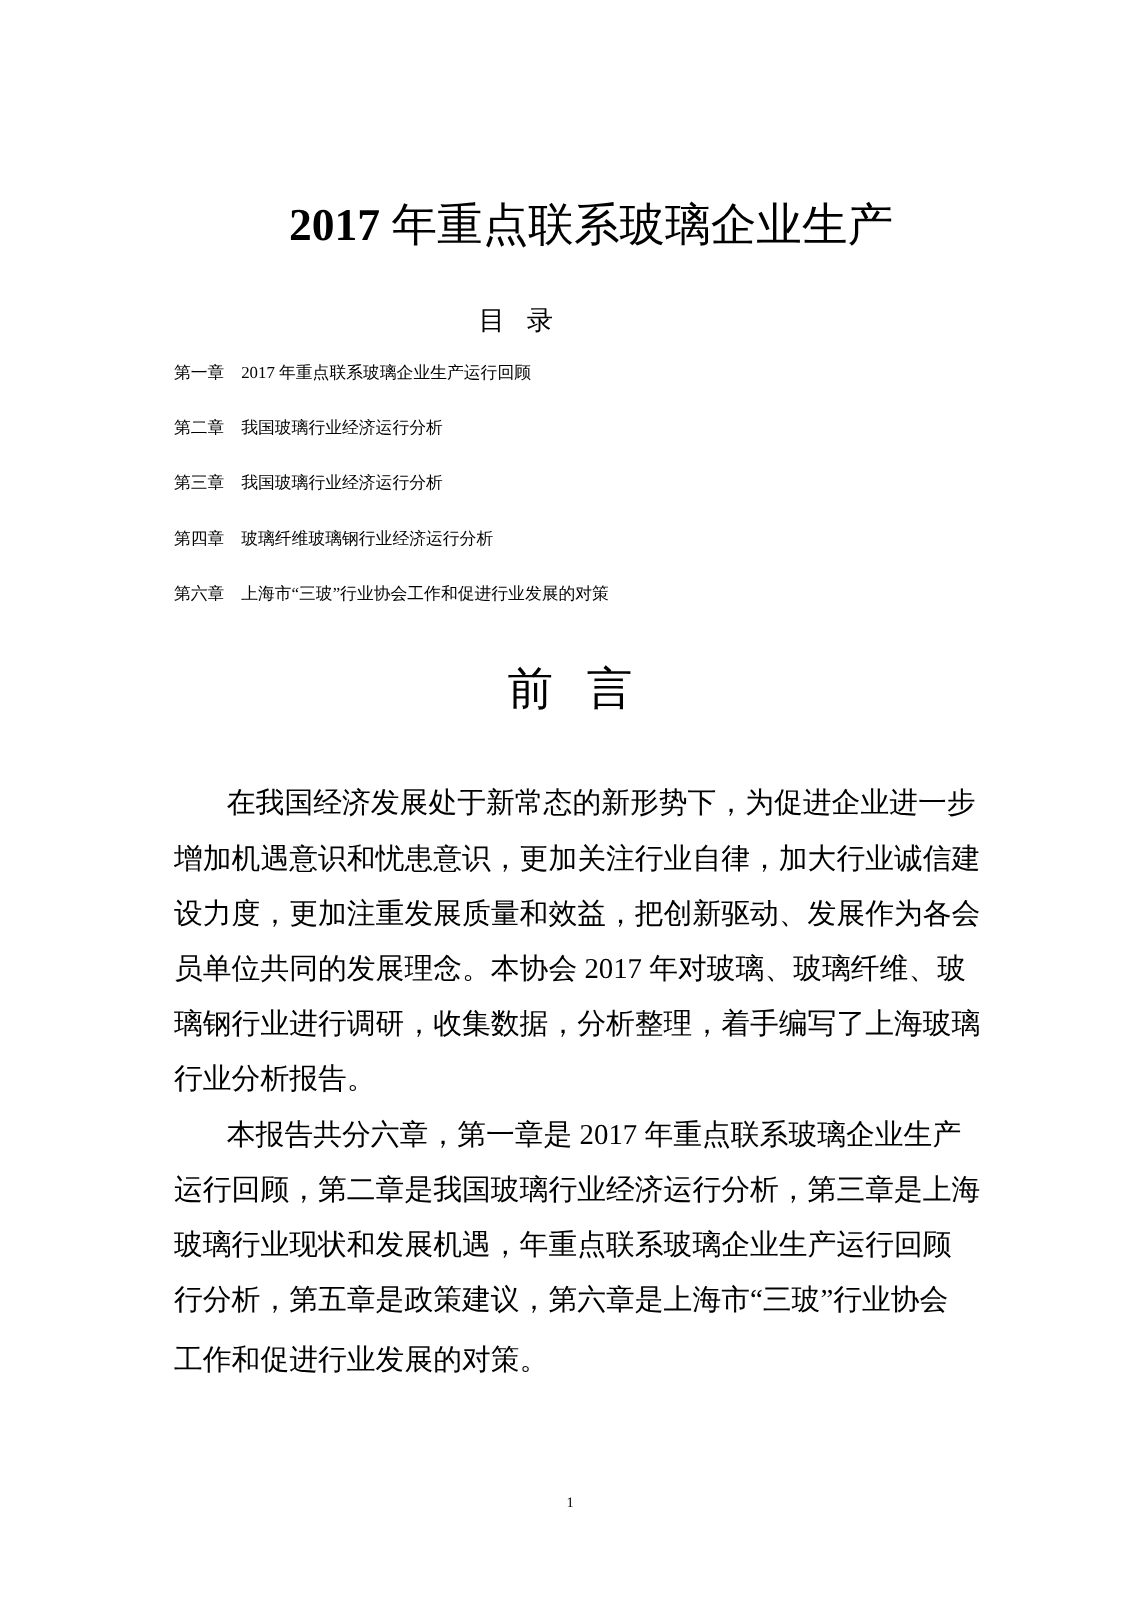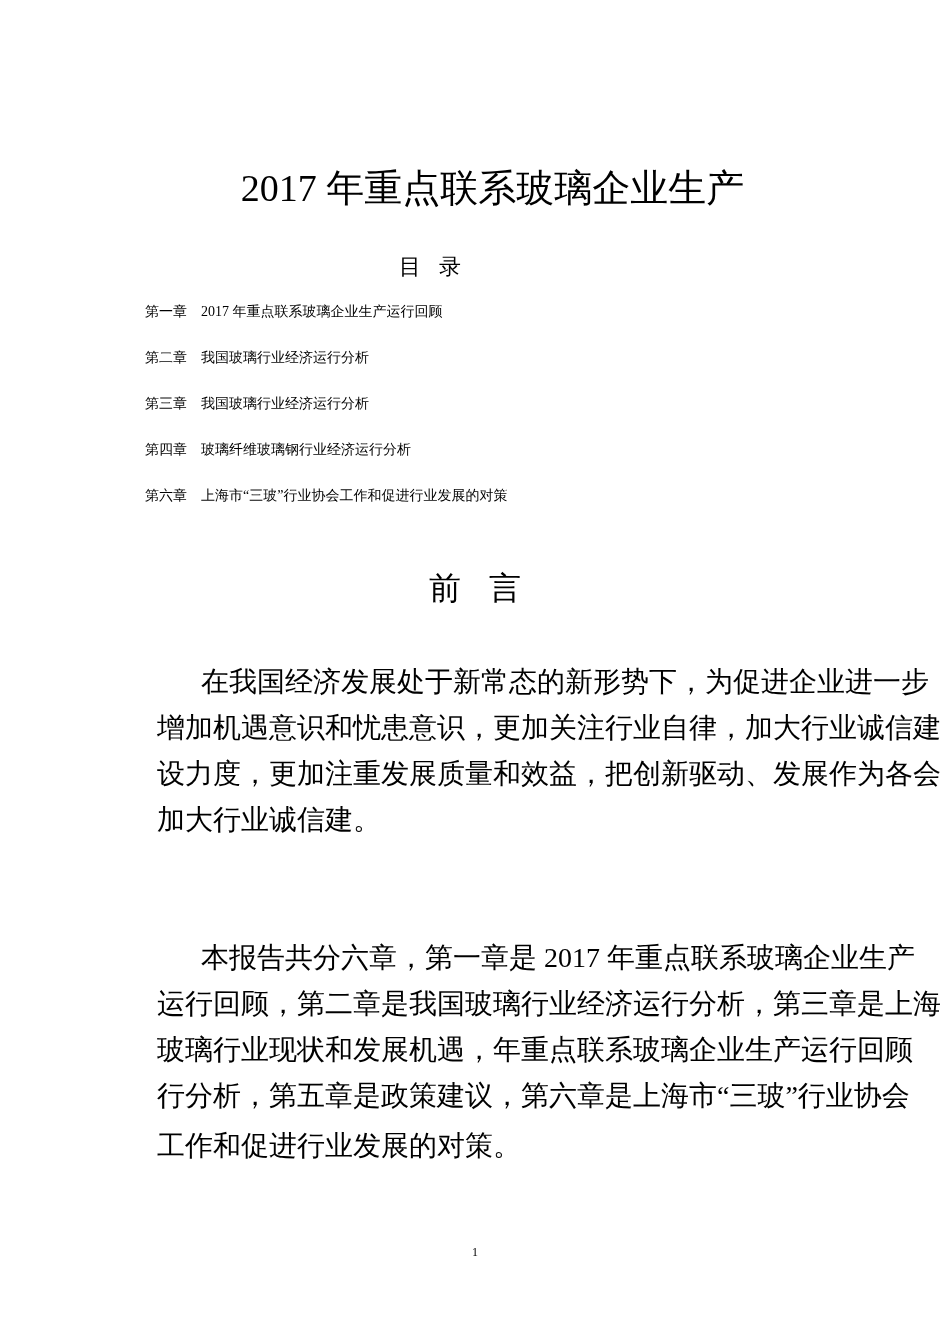--- a/index.html
+++ b/index.html
@@ -26,21 +26,21 @@
       position: absolute;
       left: 0;
       width: 950px;
       top: 160px;
       text-align: center;
       font-size: 38px;
       line-height: 56px;
       white-space: nowrap;
     }
     .title .year {
-      font-weight: normal;
+      font-weight: bold;
       margin-left: 35px;
     }
     .toc-heading {
       position: absolute;
       left: 0;
       width: 860px;
       top: 252px;
       text-align: center;
       font-size: 22px;
       line-height: 30px;
@@ -62,33 +62,33 @@
       white-space: nowrap;
     }
     .toc .num {
       display: inline-block;
       margin-right: 14px;
     }
     .preface-heading {
       position: absolute;
       left: 0;
       width: 950px;
-      top: 566px;
+      top: 553px;
       text-align: center;
-      font-size: 32px;
+      font-size: 38px;
       line-height: 44px;
       letter-spacing: 28px;
       text-indent: 28px;
     }
     .para {
       position: absolute;
       left: 145px;
       width: 680px;
-      margin: 12px;
-      font-size: 28px;
+      margin: 0;
+      font-size: 24px;
     }
     .para .line {
       display: block;
       height: 46px;
       line-height: 46px;
       white-space: nowrap;
     }
     .para .indent {
       padding-left: 44px;
     }
@@ -133,21 +133,23 @@
       <span class="num">第六章</span><span>上海市“三玻”行业协会工作和促进行业发展的对策</span>
     </li>
   </ul>
 
   <div class="preface-heading">前言</div>
 
   <p class="para" id="para1">
     <span class="line indent">在我国经济发展处于新常态的新形势下，为促进企业进一步</span>
     <span class="line">增加机遇意识和忧患意识，更加关注行业自律，加大行业诚信建</span>
     <span class="line">设力度，更加注重发展质量和效益，把创新驱动、发展作为各会</span>
-    <span class="line">加大行业诚信建。</span>
+    <span class="line">员单位共同的发展理念。本协会 2017 年对玻璃、玻璃纤维、玻</span>
+    <span class="line">璃钢行业进行调研，收集数据，分析整理，着手编写了上海玻璃</span>
+    <span class="line">行业分析报告。</span>
   </p>
 
   <p class="para" id="para2">
     <span class="line indent">本报告共分六章，第一章是 2017 年重点联系玻璃企业生产</span>
     <span class="line">运行回顾，第二章是我国玻璃行业经济运行分析，第三章是上海</span>
     <span class="line">玻璃行业现状和发展机遇，年重点联系玻璃企业生产运行回顾</span>
     <span class="line">行分析，第五章是政策建议，第六章是上海市“三玻”行业协会</span>
     <span class="line last">工作和促进行业发展的对策。</span>
   </p>
 

